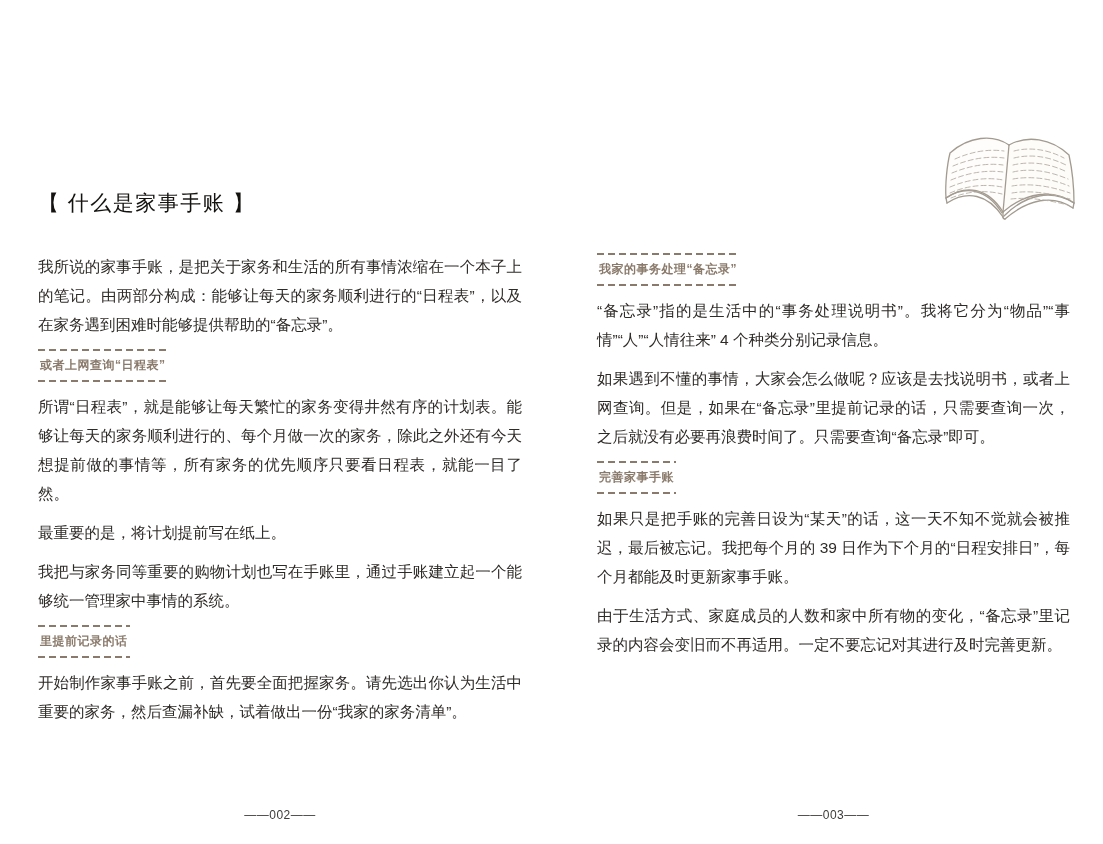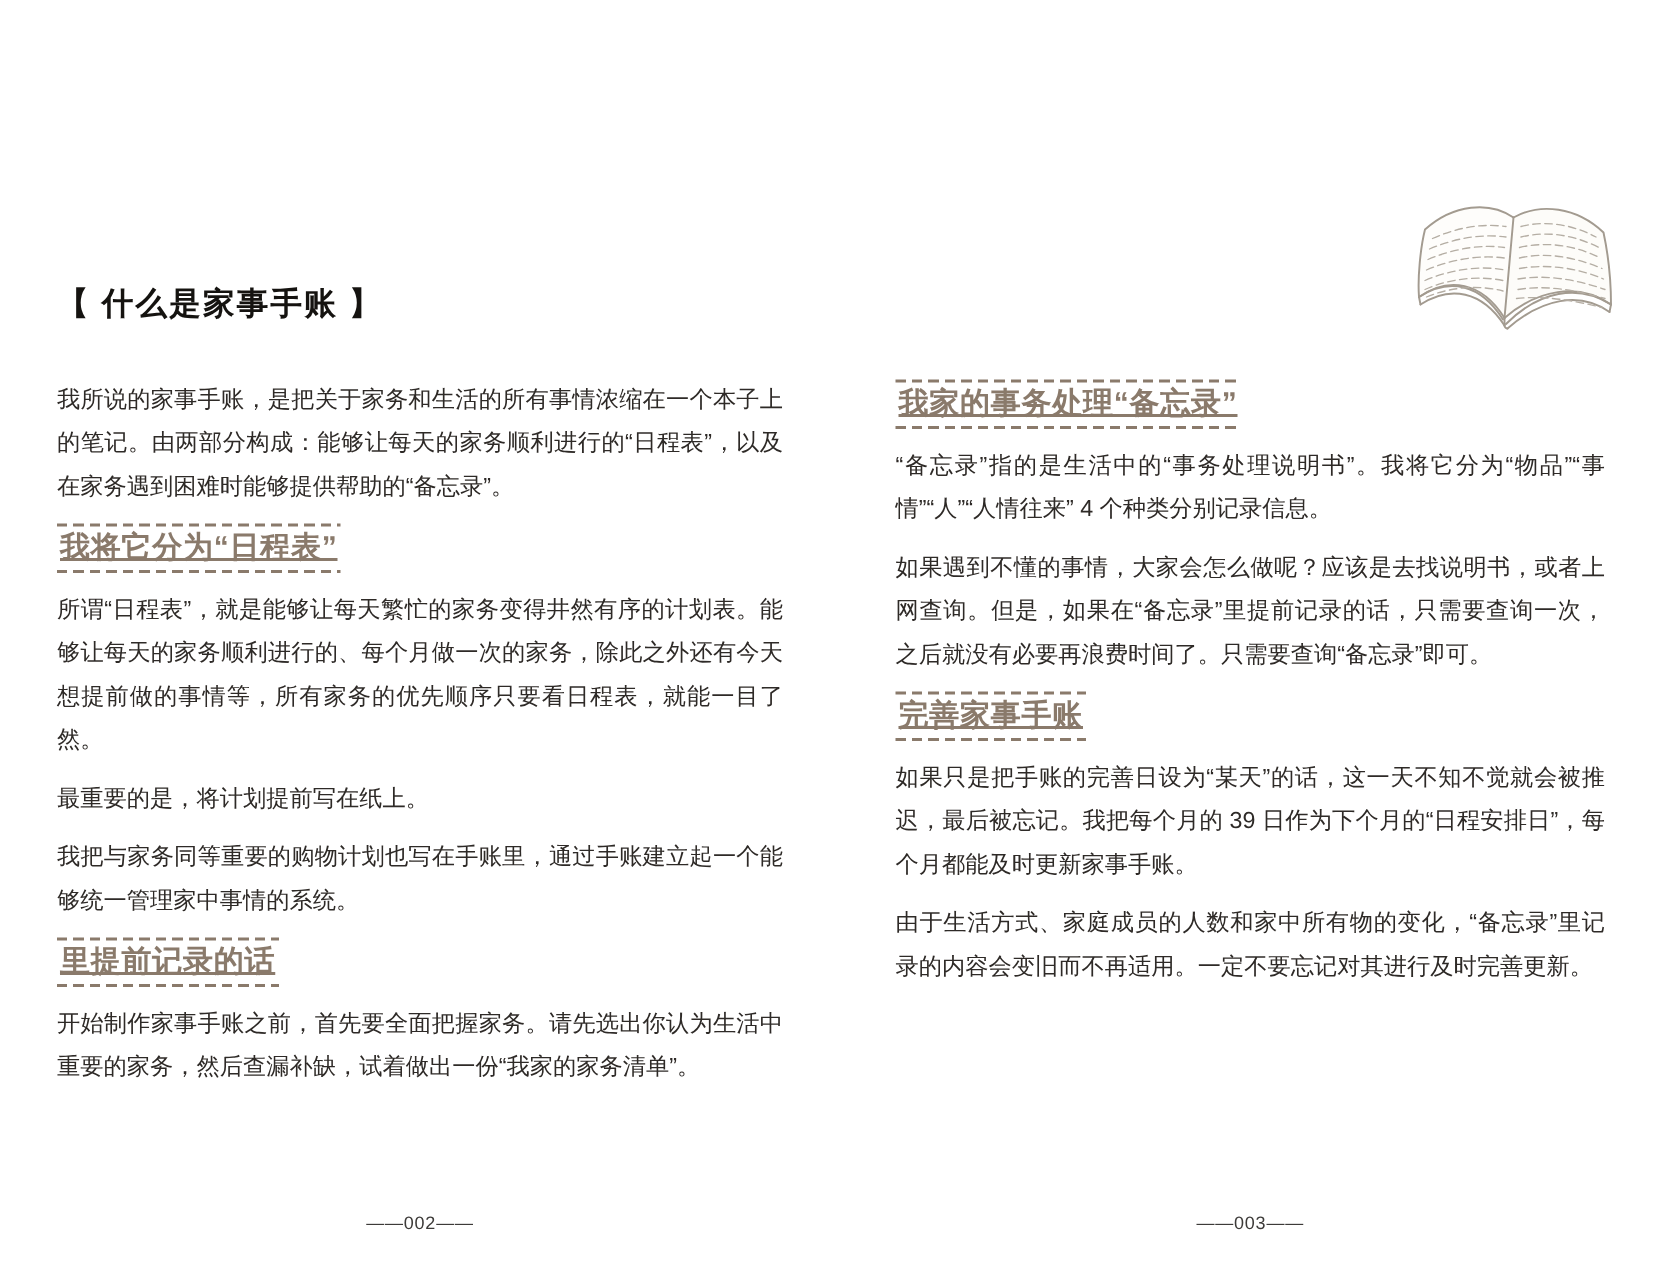--- a/index.html
+++ b/index.html
@@ -12,45 +12,44 @@
   }
   html,body{margin:0;padding:0;background:var(--bg);}
   body{
     width:1103px;height:844px;
     font-family:"Liberation Sans", sans-serif;
     color:var(--text);
   }
   .spread{position:relative;width:1103px;height:844px;overflow:hidden;background:var(--bg);}
   .page-title{
     position:absolute;left:38px;top:174px;
-    font-size:21px;font-weight:bold;color:var(--title);
+    font-size:21px;font-weight:normal;color:var(--title);
     letter-spacing:1.5px;line-height:30px;
   }
   .col{
     position:absolute;
     font-size:15.5px;line-height:29px;
     text-align:justify;
   }
   .col-left{left:38px;top:252px;width:484px;}
   .col-right{left:597px;top:243px;width:473px;}
   .col p{margin:0 0 10px 0;}
   .sec-heading{
     width:-moz-fit-content;width:fit-content;
-    font-size:20px;font-weight:bold;color:var(--accent);
+    font-size:12px;font-weight:bold;color:var(--accent);
     margin:6px 0 10px 0;
     padding:7px 2px 8px 2px;
     line-height:18px;
     letter-spacing:0.5px;
     background-image:
       repeating-linear-gradient(90deg, var(--accent) 0 7px, transparent 7px 11px),
       repeating-linear-gradient(90deg, var(--accent) 0 7px, transparent 7px 11px);
     background-size:100% 2px,100% 2px;
     background-position:left top,left bottom;
     background-repeat:no-repeat,no-repeat;
-    text-decoration:underline;
   }
   .col-right .sec-heading:first-child{margin-top:10px;}
   .page-num{
     position:absolute;top:807px;
     font-size:12px;color:#3d3b39;
     text-align:center;letter-spacing:0.5px;line-height:16px;
   }
   .page-num-left{left:38px;width:484px;}
   .page-num-right{left:597px;width:473px;}
   .notebook{
@@ -101,21 +100,21 @@
         <path d="M79,61 C97,58 117,61 137,68"></path>
         <path d="M79,68 C97,65 116,68 137,74"></path>
         <path d="M78,74 C96,72 115,75 135,80"></path>
       </g>
     </svg>
   </div>
 
   <div class="col col-left">
     <p>我所说的家事手账，是把关于家务和生活的所有事情浓缩在一个本子上的笔记。由两部分构成：能够让每天的家务顺利进行的“日程表”，以及在家务遇到困难时能够提供帮助的“备忘录”。</p>
 
-    <h2 class="sec-heading">我将它分为“日程表”</h2>
+    <h2 class="sec-heading">或者上网查询“日程表”</h2>
     <p>所谓“日程表”，就是能够让每天繁忙的家务变得井然有序的计划表。能够让每天的家务顺利进行的、每个月做一次的家务，除此之外还有今天想提前做的事情等，所有家务的优先顺序只要看日程表，就能一目了然。</p>
     <p>最重要的是，将计划提前写在纸上。</p>
     <p>我把与家务同等重要的购物计划也写在手账里，通过手账建立起一个能够统一管理家中事情的系统。</p>
 
     <h2 class="sec-heading">里提前记录的话</h2>
     <p>开始制作家事手账之前，首先要全面把握家务。请先选出你认为生活中重要的家务，然后查漏补缺，试着做出一份“我家的家务清单”。</p>
   </div>
 
   <div class="col col-right">
     <h2 class="sec-heading">我家的事务处理“备忘录”</h2>

